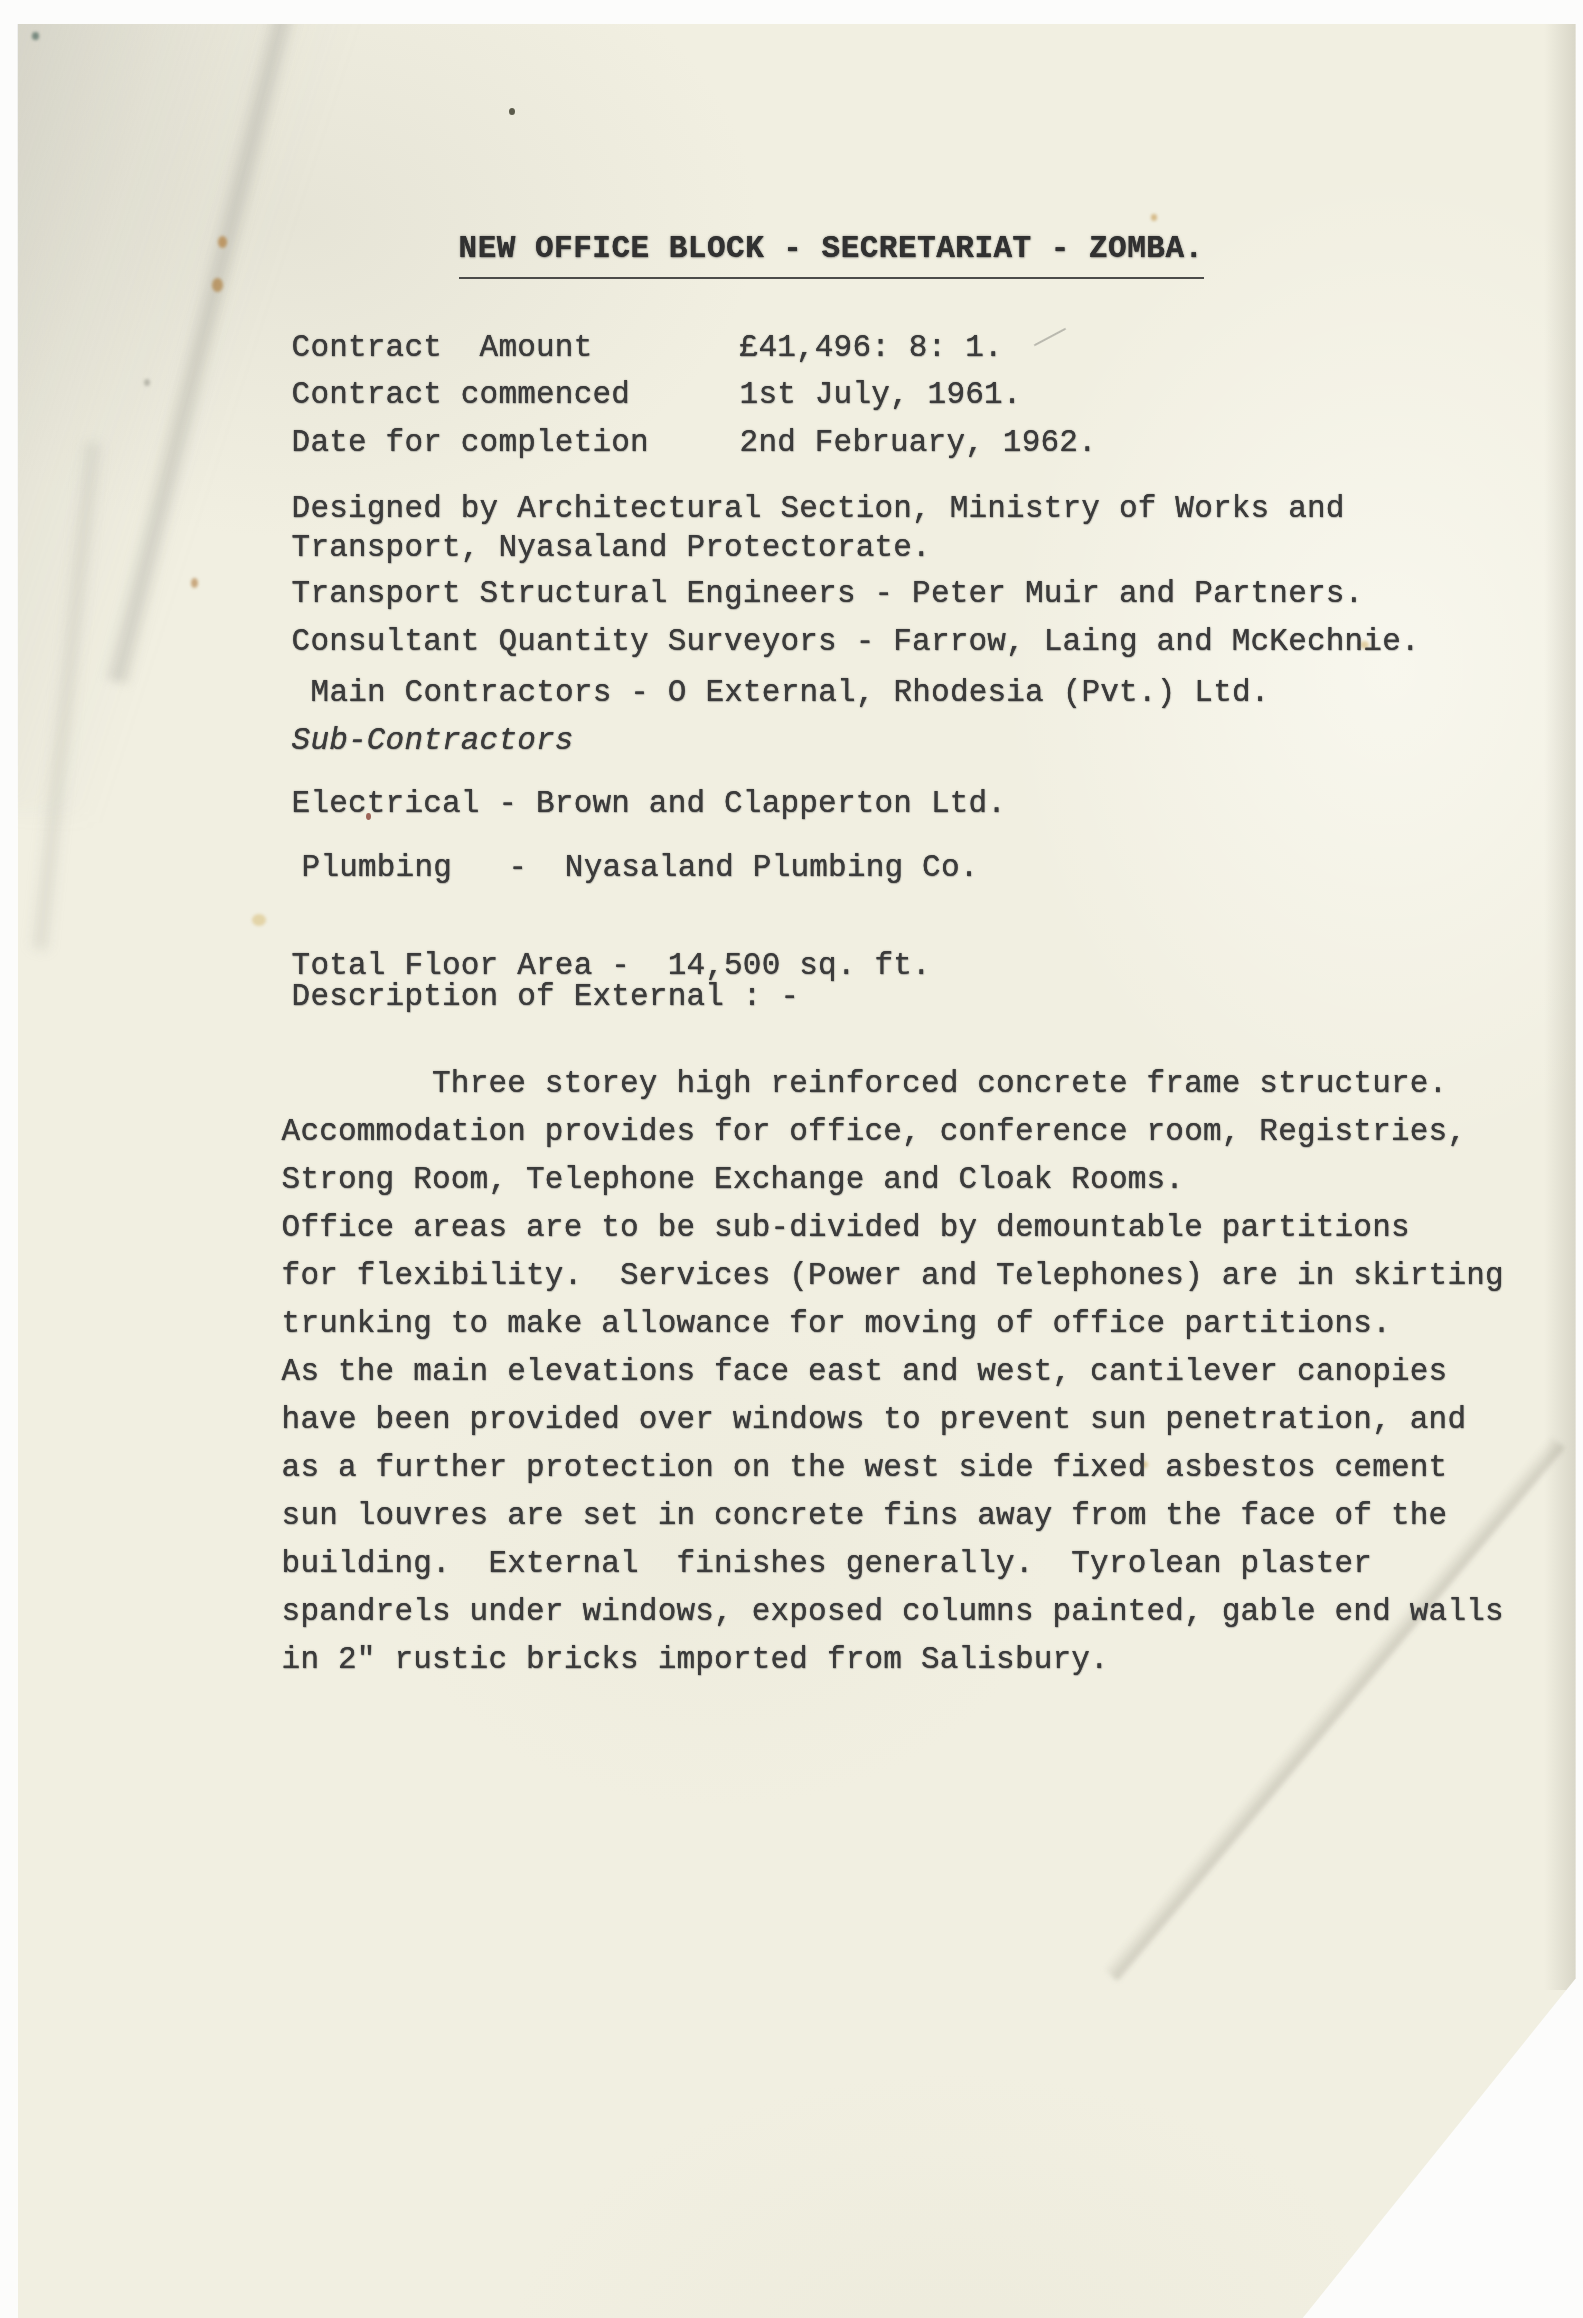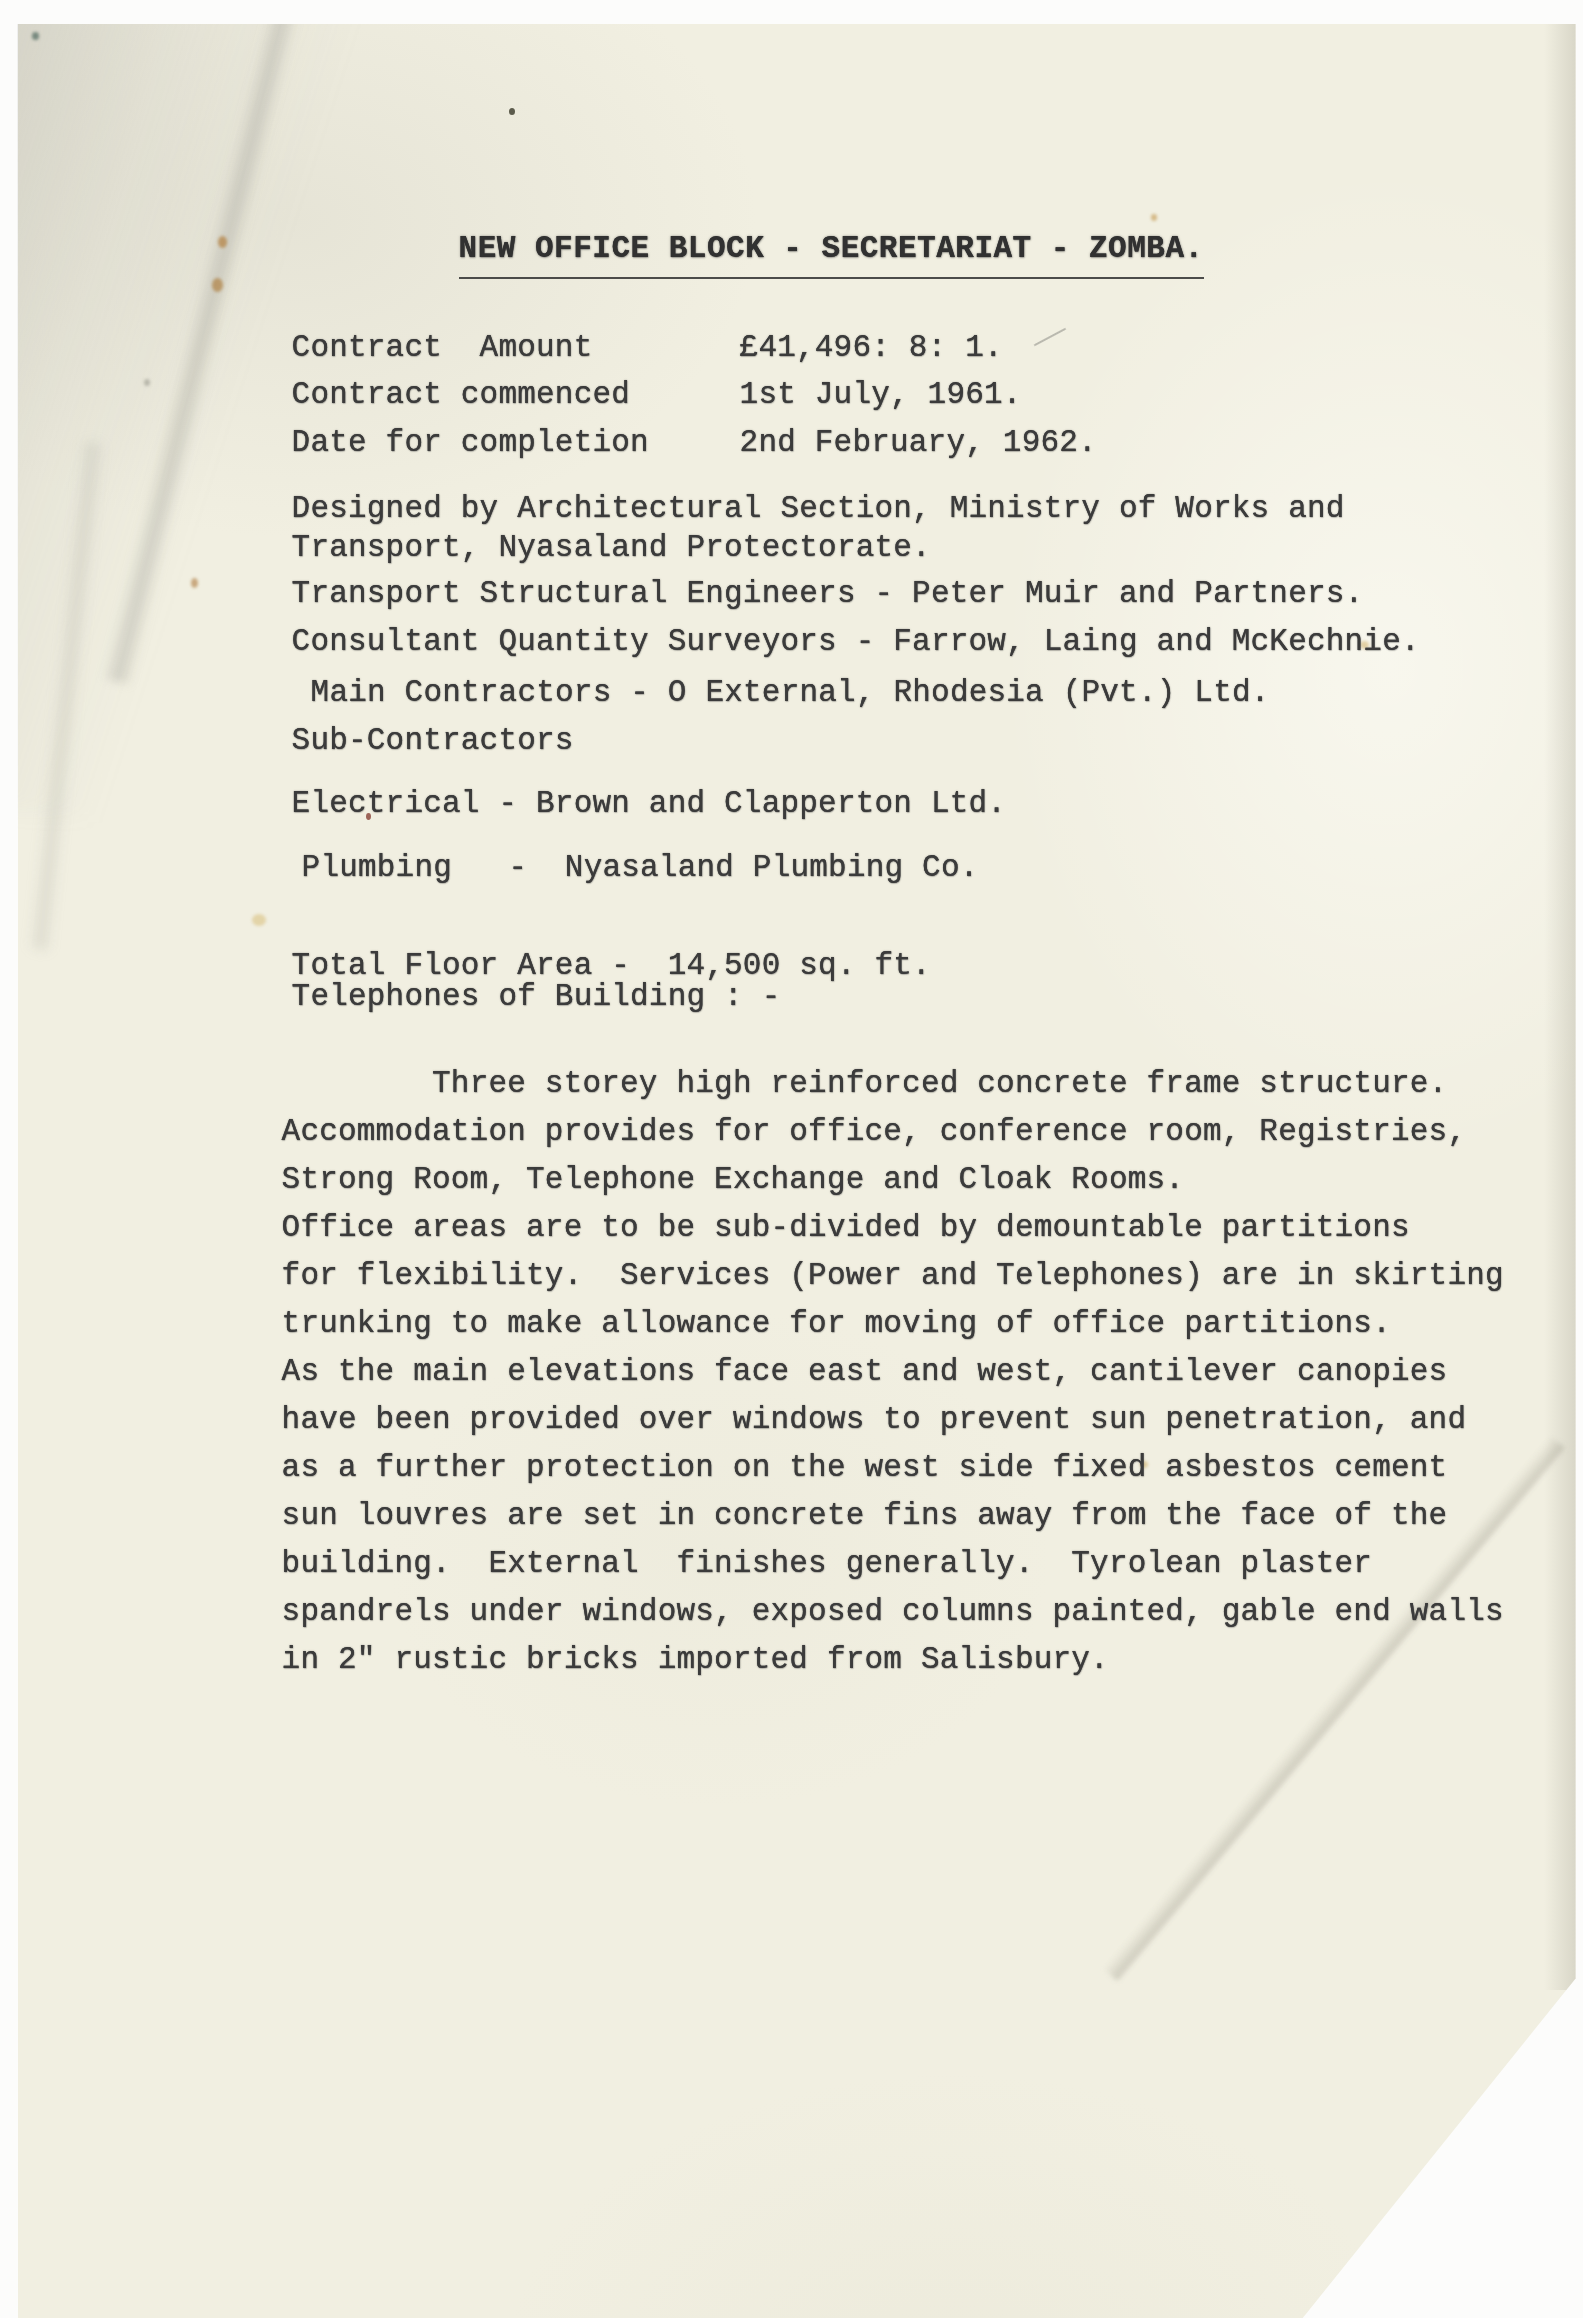--- a/index.html
+++ b/index.html
@@ -75,21 +75,21 @@
   .field-value { position: absolute; left: 408px; margin-left: 40px; }
   .field-row { position: absolute; left: 274px; width: 1206px; height: 37px; }
   .row-1 { top: 307px; }
   .row-2 { top: 354px; }
   .row-3 { top: 402px; }
 
   .designed-by        { left: 274px; top: 465px; line-height: 39px; }
   .consult-struct     { left: 274px; top: 553px; }
   .consult-quantity   { left: 274px; top: 601px; }
   .main-contractors   { left: 293px; top: 652px; }
-  .sub-contractors    { left: 274px; top: 700px; }
+  .sub-contractors    { left: 274px; top: 700px; font-style: italic; }
   .electrical         { left: 274px; top: 763px; }
   .plumbing           { left: 284px; top: 827px; }
   .total-floor        { left: 274px; top: 925px; }
   .desc-heading       { left: 274px; top: 956px; }
   .paragraph          { left: 264px; top: 1036px; line-height: 48px; font-family: Liberation Mono, monospace; }
 </style>
 </head>
 <body>
 
 <div class="page">
@@ -134,21 +134,21 @@
 
     <div class="tw designed-by">Designed by Architectural Section, Ministry of Works and
 Transport, Nyasaland Protectorate.</div>
     <div class="tw consult-struct">Transport Structural Engineers - Peter Muir and Partners.</div>
     <div class="tw consult-quantity">Consultant Quantity Surveyors - Farrow, Laing and McKechnie.</div>
     <div class="tw main-contractors">Main Contractors - O External, Rhodesia (Pvt.) Ltd.</div>
     <div class="tw sub-contractors">Sub-Contractors</div>
     <div class="tw electrical">Electrical - Brown and Clapperton Ltd.</div>
     <div class="tw plumbing">Plumbing   -  Nyasaland Plumbing Co.</div>
     <div class="tw total-floor">Total Floor Area -  14,500 sq. ft.</div>
-    <div class="tw desc-heading">Telephones of Building : -</div>
+    <div class="tw desc-heading">Description of External : -</div>
     <div class="tw paragraph">        Three storey high reinforced concrete frame structure.
 Accommodation provides for office, conference room, Registries,
 Strong Room, Telephone Exchange and Cloak Rooms.
 Office areas are to be sub-divided by demountable partitions
 for flexibility.  Services (Power and Telephones) are in skirting
 trunking to make allowance for moving of office partitions.
 As the main elevations face east and west, cantilever canopies
 have been provided over windows to prevent sun penetration, and
 as a further protection on the west side fixed asbestos cement
 sun louvres are set in concrete fins away from the face of the

